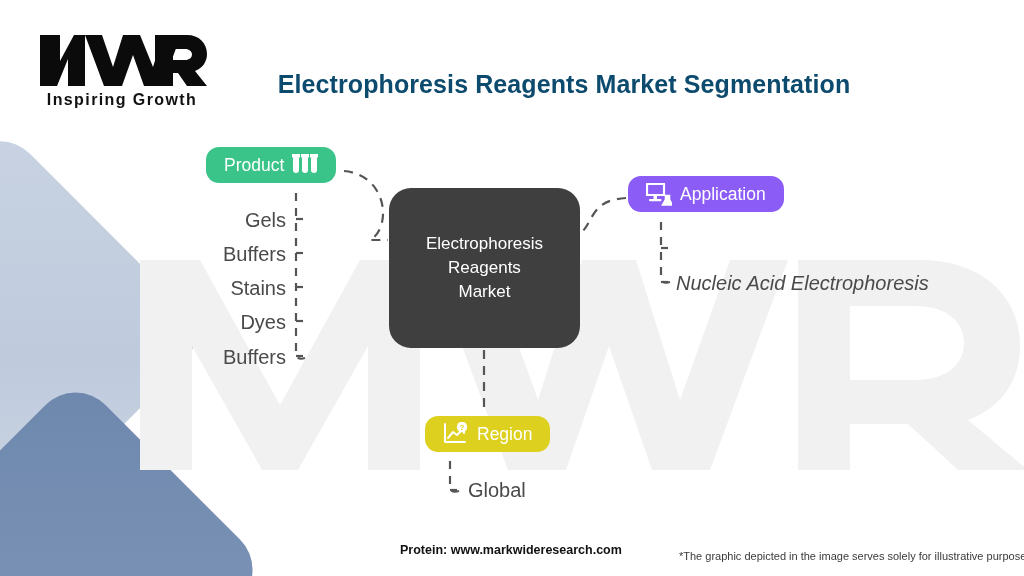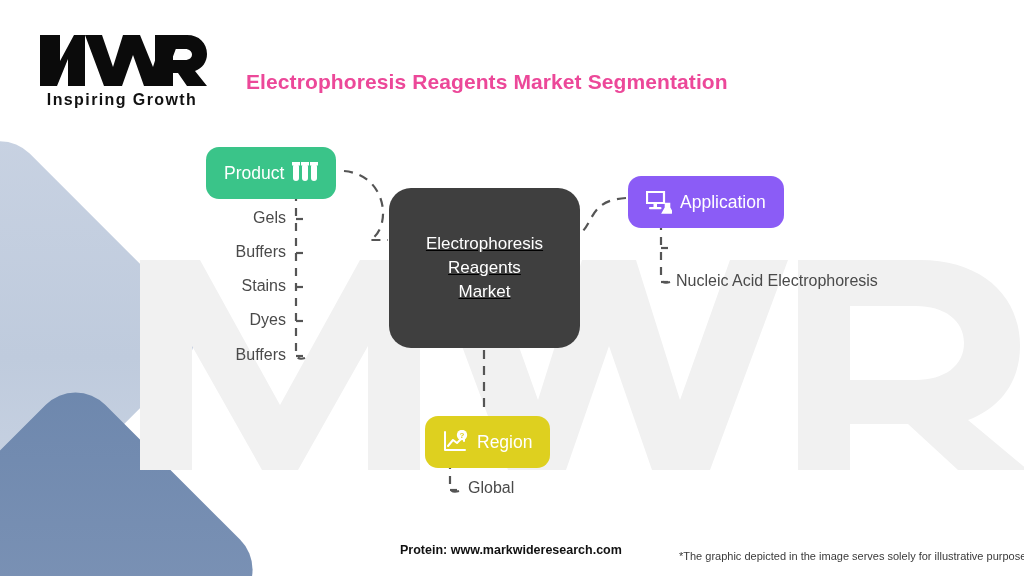--- a/index.html
+++ b/index.html
@@ -76,24 +76,24 @@
     margin-top: 3px;
     white-space: nowrap;
   }
 
   
   .title {
     position: absolute;
     left: 246px;
     top: 70px;
     width: 636px;
-    text-align: left;
-    font-size: 21px;
+    text-align: center;
+    font-size: 25px;
     font-weight: bold;
-    color: #ec4899;
+    color: #0c4a6e;
     letter-spacing: 0.1px;
   }
 
   
   .wires {
     position: absolute;
     inset: 0;
     pointer-events: none;
   }
 
@@ -102,52 +102,51 @@
     position: absolute;
     left: 389px;
     top: 188px;
     width: 191px;
     height: 160px;
     background: #3f3f3f;
     border-radius: 22px;
     display: flex;
     align-items: center;
     justify-content: center;
-    text-decoration: underline;
   }
   .center-label {
     color: #ffffff;
     font-size: 17px;
     line-height: 1.42;
     text-align: center;
     white-space: pre-line;
   }
 
   
   .badge {
     position: absolute;
     display: flex;
     align-items: center;
     gap: 8px;
     padding: 0 18px;
-    height: 52px;
+    height: 36px;
     border-radius: 13px;
     color: #ffffff;
     font-size: 17.5px;
     white-space: nowrap;
   }
   .badge .badge-ico { display: flex; align-items: center; }
   .badge-product   { left: 206px; top: 147px; }
   .badge-app       { left: 628px; top: 176px; }
   .badge-region    { left: 425px; top: 416px; }
 
   
   .leaf {
     position: absolute;
-    font-size: 16px;
+    font-size: 20px;
     color: #4a4a4a;
     white-space: nowrap;
   }
   .leaf.right-align { text-align: right; }
 
   
   .source {
     position: absolute;
     left: 400px;
     top: 543px;
@@ -272,21 +271,21 @@
           <path d="M1 1 h17 v11 h-17 z" fill="none" stroke="#ffffff" stroke-width="2.2"></path>
           <rect x="7.5" y="12.5" width="3.5" height="4"></rect>
           <rect x="3" y="16" width="12.5" height="2.2" rx="1"></rect>
           <path d="M19.5 12.5 h4 v4.2 l3 5.3 h-10 l3 -5.3 z" stroke="#ffffff" stroke-width="1.6" fill="#ffffff"></path>
         </g>
       </svg>
     </span>
     <span>Application</span>
   </div>
 
-  <div class="leaf" style="left:676px; top:272px;">Nucleic Acid Electrophoresis</div>
+  <div class="leaf" style="left:676px; top:272px;font-style:italic;">Nucleic Acid Electrophoresis</div>
 
   <div class="badge badge-region" style="background:#ded01f">
     <span class="badge-ico">
       <svg width="26" height="24" viewBox="0 0 26 24">
         <g fill="none" stroke="#ffffff" stroke-width="2" stroke-linecap="round" stroke-linejoin="round">
           <path d="M2 2 v18 h20"></path>
           <path d="M5 16 l5 -6 l4 3 l6 -6"></path>
           <path d="M17 7 h4 v4"></path>
         </g>
         <circle cx="19" cy="5" r="5.2" fill="#ffffff"></circle>

